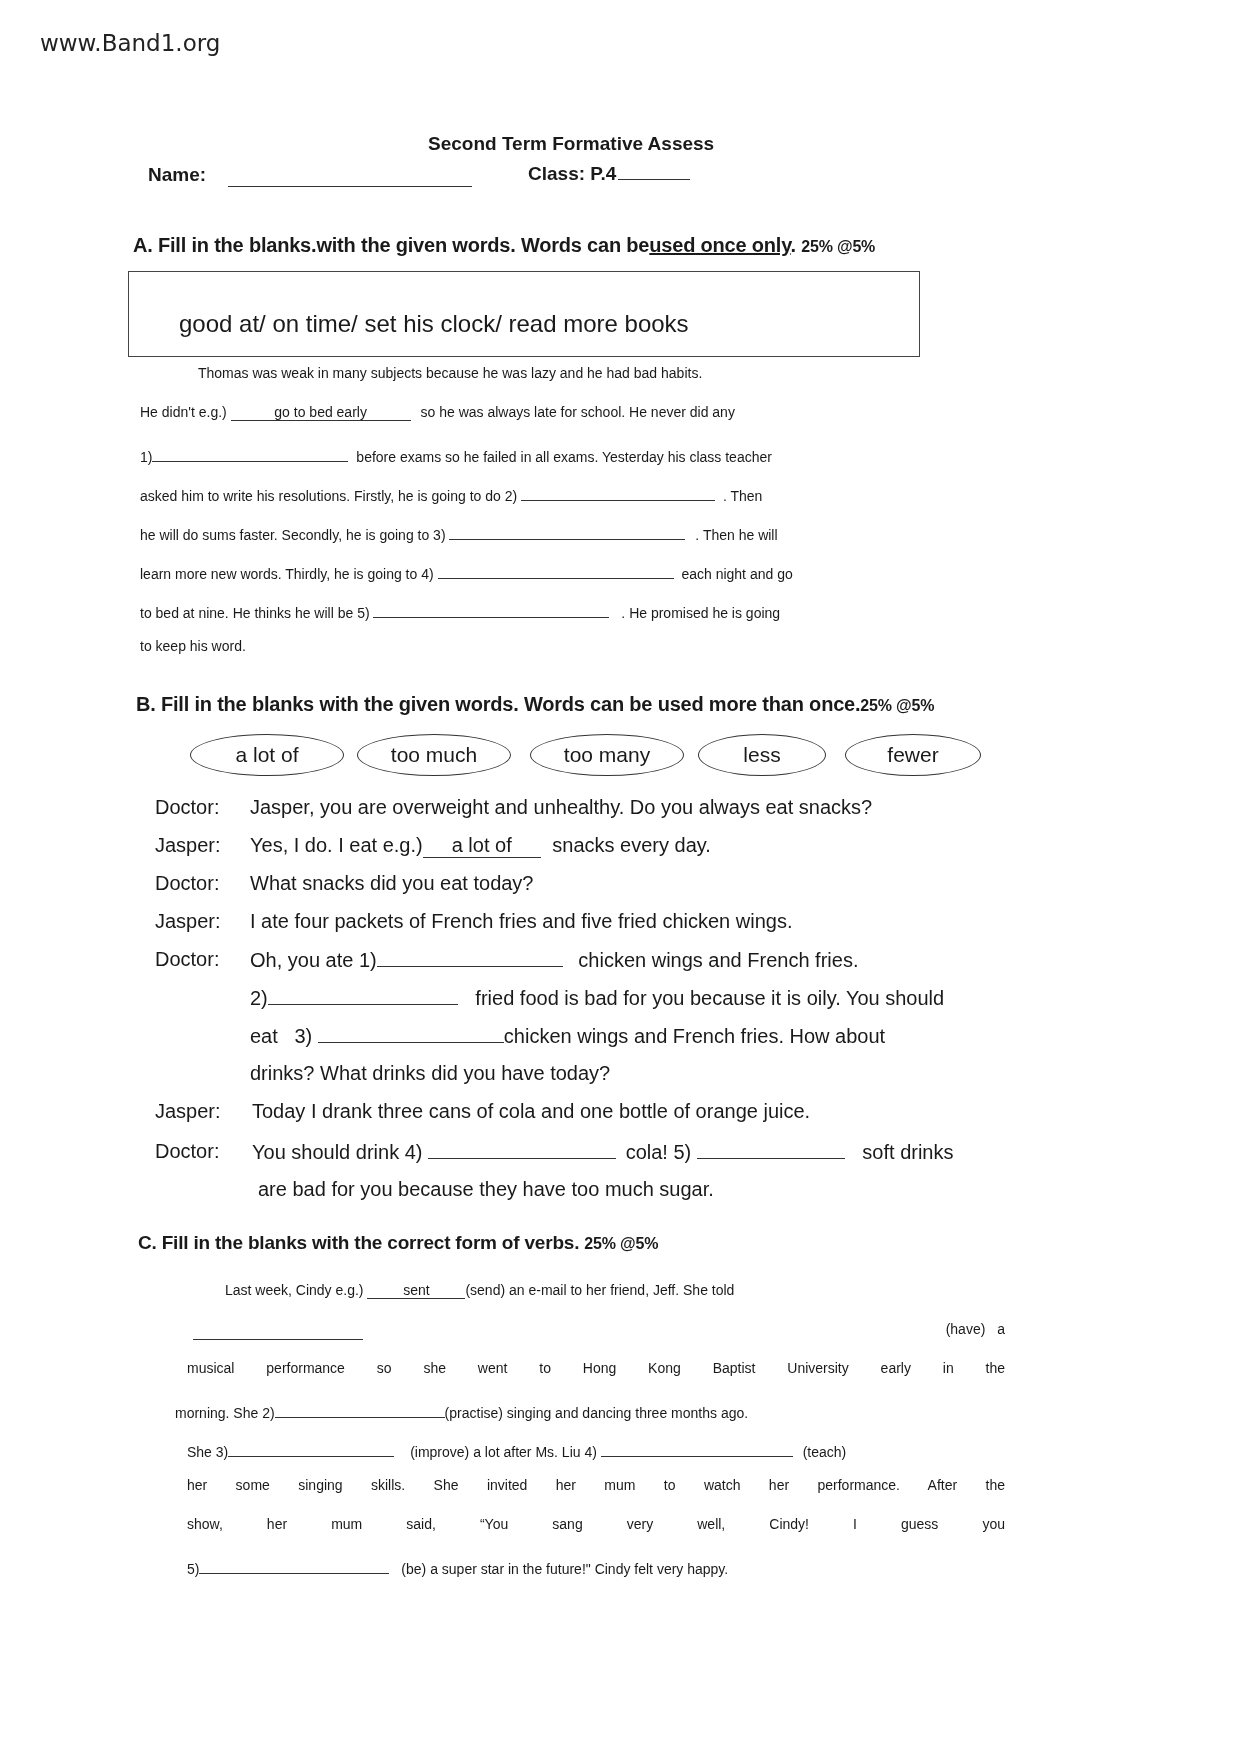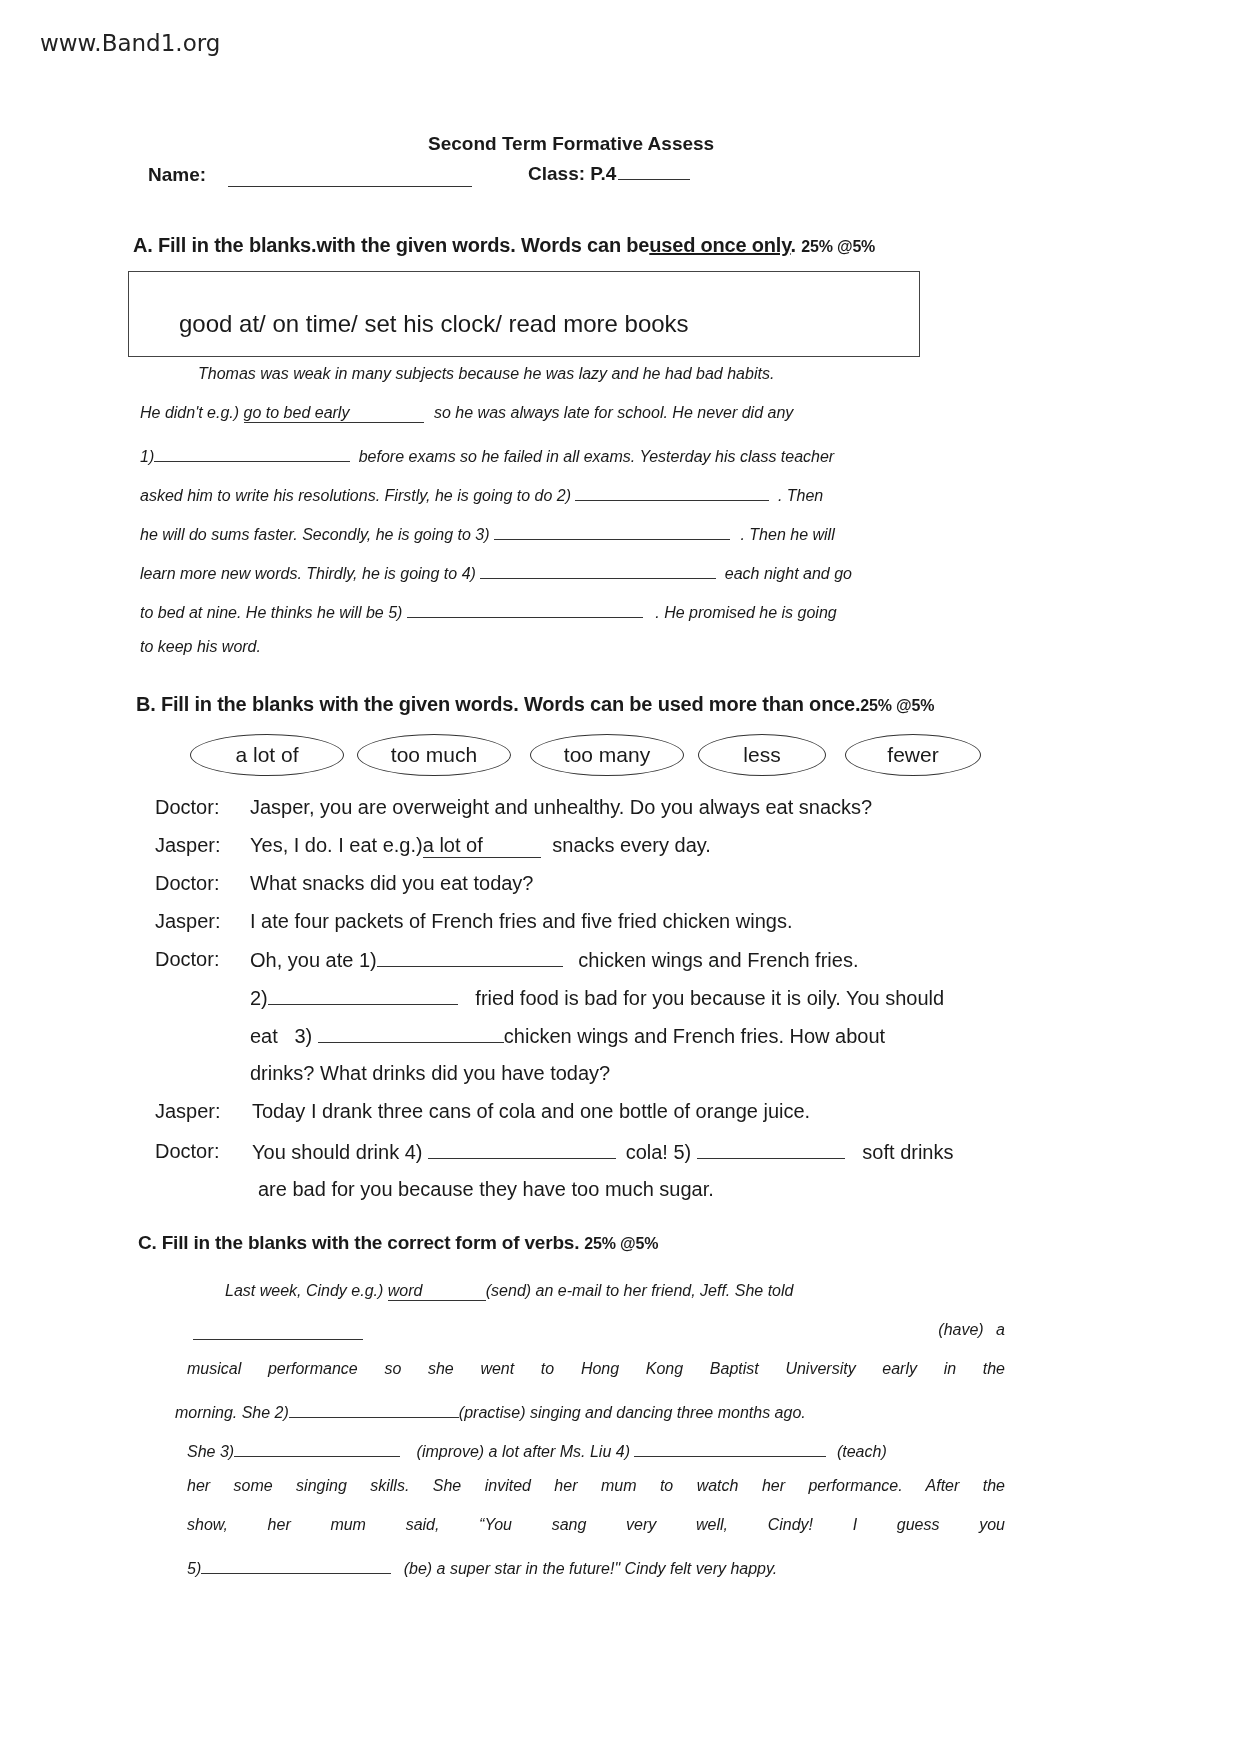--- a/index.html
+++ b/index.html
@@ -8,23 +8,23 @@
   .title { position: absolute; left: 428px; top: 133px; font-weight: bold; font-size: 19px; }
   .name-row { position: absolute; left: 148px; top: 164px; font-weight: bold; font-size: 19px; }
   .name-line { position: absolute; left: 228px; top: 186px; width: 244px; border-bottom: 1.5px solid #333; }
   .class-lbl { position: absolute; left: 528px; top: 163px; font-weight: bold; font-size: 19px; }
   .class-line { display: inline-block; width: 72px; border-bottom: 1.5px solid #333; vertical-align: baseline; margin-left: 2px; }
   .section-h { position: absolute; font-weight: bold; font-size: 20px; letter-spacing: -0.2px; white-space: nowrap; }
   .section-h .pct { font-size: 16px; }
   .section-h u { text-decoration-thickness: 2px; }
   .wordbox { position: absolute; left: 128px; top: 271px; width: 790px; height: 84px; border: 1.5px solid #444; }
   .wordbox div { position: absolute; left: 50px; font-size: 24px; white-space: nowrap; }
-  .line { position: absolute; font-size: 16px; white-space: nowrap; font-style: italic; }
+  .line { position: absolute; font-size: 14px; white-space: nowrap; }
   .blank { display: inline-block; border-bottom: 1.5px solid #333; height: 18px; vertical-align: baseline; }
-  .ans { display: inline-block; border-bottom: 1.5px solid #333; }
+  .ans { display: inline-block; border-bottom: 1.5px solid #333; text-align: center; }
   .ovals { position: absolute; top: 734px; left: 190px; }
   .oval { position: absolute; top: 0; height: 40px; border: 1.5px solid #333; border-radius: 50%; font-size: 21px; display: flex; align-items: center; justify-content: center; }
   .spk { position: absolute; left: 155px; font-size: 20px; }
   .utt { position: absolute; font-size: 20px; white-space: nowrap; }
   .just { text-align: justify; text-align-last: justify; }
 </style>
 </head>
 <body>
 
 <div>
@@ -131,21 +131,21 @@
   </div>
   <div class="utt" style="left:258px; top:1178px;">are bad for you because they have too much sugar.</div>
 
   <div class="section-h" style="left:138px; top:1232px; font-size:19px;">
     <span>C. Fill in the blanks with the correct form of verbs.</span>
     <span class="pct">25% @5%</span>
   </div>
 
   <div class="line" style="left:225px; top:1282px;">
     <span>Last week, Cindy e.g.)</span>
-    <span class="ans" style="width:98px;">word</span><span>(send) an e-mail to her friend, Jeff. She told</span>
+    <span class="ans" style="width:98px;">sent</span><span>(send) an e-mail to her friend, Jeff. She told</span>
   </div>
   <div class="line" style="left:187px; top:1321px; width:818px; display:flex; justify-content:space-between;">
     <span class="blank" style="width:170px; margin-left:6px;"></span>
     <span style="word-spacing:8px;">(have) a</span>
   </div>
   <div class="line just" style="left:187px; top:1360px; width:818px;">musical performance so she went to Hong Kong Baptist University early in the</div>
   <div class="line" style="left:175px; top:1399px;">
     <span>morning. She 2)</span><span class="blank" style="width:170px;"></span><span>(practise) singing and dancing three months ago.</span>
   </div>
   <div class="line" style="left:187px; top:1438px;">

